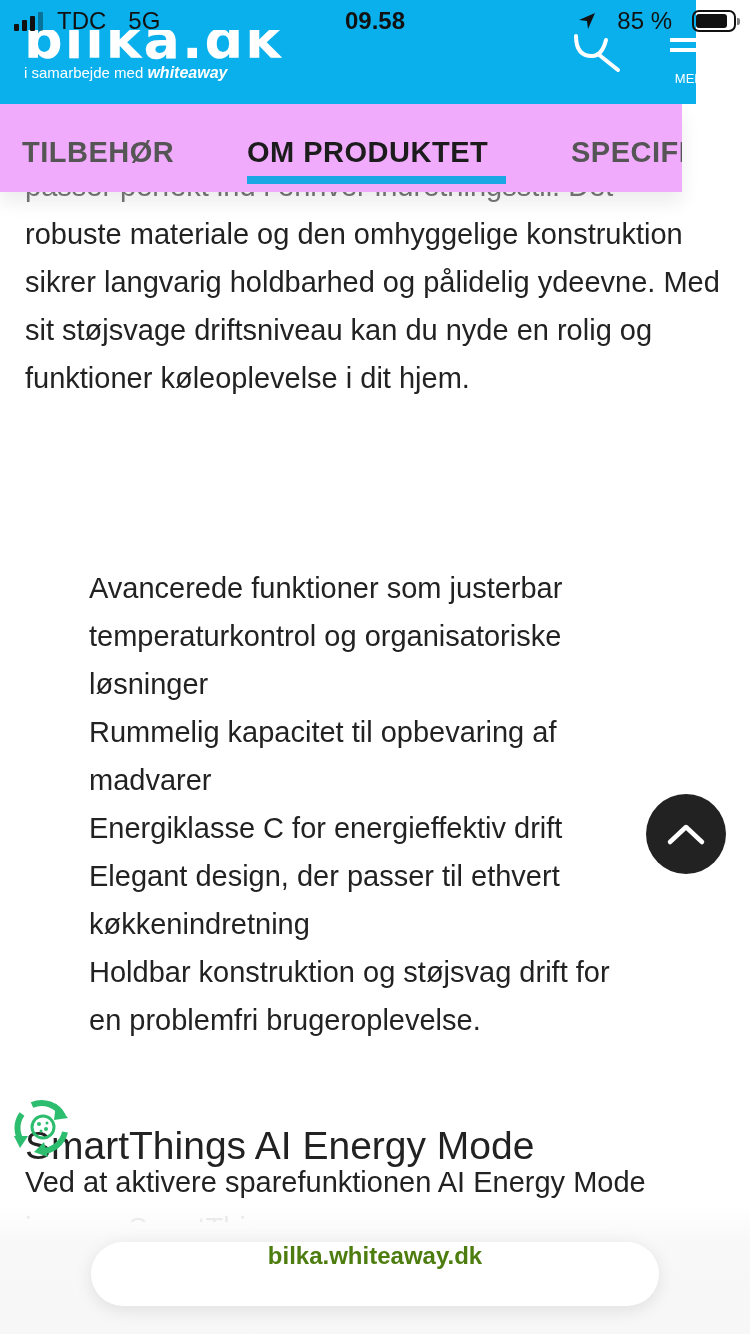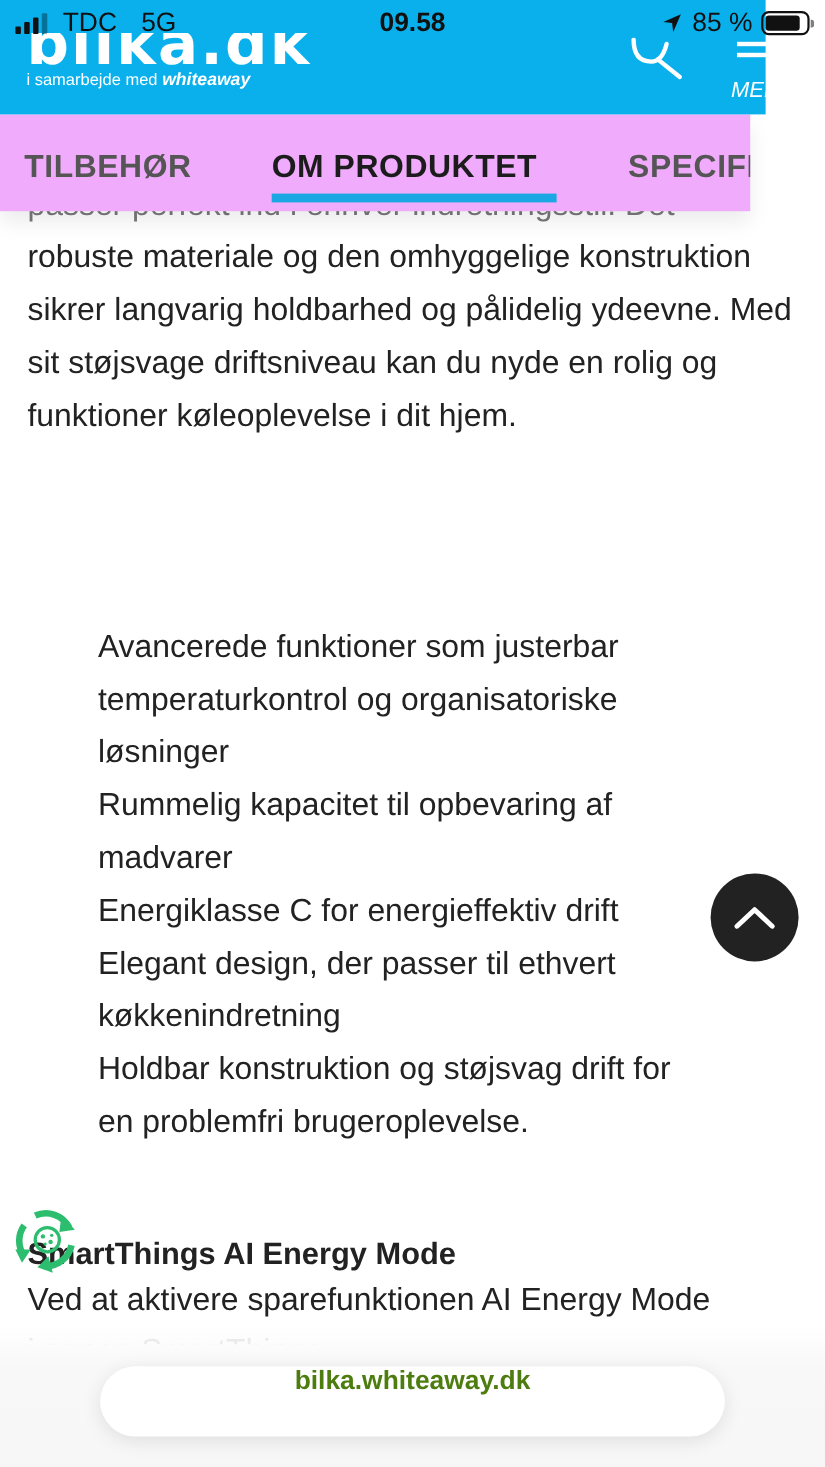--- a/index.html
+++ b/index.html
@@ -20,21 +20,21 @@
       position: absolute; left: 0; top: 0; width: 750px; height: 40px;
       color: #111; font-size: 24px; z-index: 6;
     }
     .status-left { position: absolute; left: 14px; top: 7px; display: flex; align-items: center; gap: 8px; }
     .signal { display: flex; align-items: flex-end; gap: 3px; height: 20px; }
     .signal span { display: block; width: 5px; background: #111; border-radius: 1px; }
     .signal span.dim { background: rgba(0,0,0,0.35); }
     .carrier { margin-left: 6px; }
     .network { margin-left: 14px; }
     .status-time { position: absolute; left: 0; right: 0; top: 7px; text-align: center; font-weight: bold; font-size: 24px; }
-    .status-right { position: absolute; right: 14px; top: 7px; display: flex; align-items: center; gap: 8px; }
+    .status-right { position: absolute; right: 14px; top: 7px; display: flex; align-items: center; gap: 20px; }
     .battery {
       position: relative; width: 44px; height: 22px; border: 2px solid #111; border-radius: 7px; padding: 2px;
     }
     .battery-fill { width: 85%; height: 100%; background: #111; border-radius: 3px; }
     .battery::after {
       content: ""; position: absolute; right: -6px; top: 6px; width: 3px; height: 7px; background: rgba(0,0,0,0.5); border-radius: 0 2px 2px 0;
     }
 
     .logo {
       position: absolute; left: 24px; top: 30px; width: 260px; height: 60px; overflow: hidden;
@@ -44,41 +44,41 @@
       letter-spacing: 2px; font-family: "DejaVu Sans", sans-serif;
     }
     .logo-sub {
       position: absolute; left: 0; top: 34px; font-size: 15px; color: #fff; white-space: nowrap;
     }
     .logo-sub b { font-style: italic; font-weight: 900; font-size: 16px; }
 
     .search-btn { position: absolute; left: 570px; top: 34px; width: 56px; height: 40px; }
     .menu-btn { position: absolute; left: 664px; top: 38px; width: 60px; height: 44px; color: #fff; text-align: center; }
     .menu-bars span { display: block; width: 48px; height: 4px; background: #fff; margin: 0 auto 6px; }
-    .menu-label { font-size: 20px; display: block; margin-top: 19px; font-style: italic; }
+    .menu-label { font-size: 13px; display: block; margin-top: 19px; }
 
     
     .tabs {
       position: absolute; left: 0; top: 104px; width: 682px; height: 88px; background: #f0abfc;
       z-index: 4; box-shadow: 0 10px 18px rgba(0,0,0,0.08);
       white-space: nowrap; overflow: hidden; text-align: center;
     }
     .tab {
       position: absolute; top: 32px; font-size: 29px; font-weight: bold; color: #555;
       font-family: "Liberation Sans", sans-serif; letter-spacing: 0.5px;
     }
     .tab.active { color: #1c1c1c; }
     .tab-underline { position: absolute; left: 247px; top: 72px; width: 259px; height: 8px; background: #1aa7e3; }
 
     
     .content { position: absolute; left: 25px; top: 162px; width: 705px; }
     .para { font-size: 29px; line-height: 48px; color: #222; }
     .para .faded { color: #777; }
     .features { position: absolute; left: 89px; top: 564px; width: 560px; font-size: 29px; line-height: 48px; color: #222; list-style: none; }
-    .section-title { position: absolute; left: 25px; top: 1124px; font-size: 28px; font-weight: bold; color: #222; }
+    .section-title { position: absolute; left: 25px; top: 1124px; font-size: 39px; font-weight: normal; color: #222; }
     .section-body { position: absolute; left: 25px; top: 1158px; font-size: 29px; line-height: 48px; color: #222; width: 710px; }
     .clip-row { position: absolute; left: 25px; top: 1212px; font-size: 29px; color: #bbb; height: 10px; overflow: hidden; width: 700px; }
 
     
     .scroll-top {
       position: absolute; left: 646px; top: 794px; width: 80px; height: 80px; border-radius: 50%;
       background: #222; z-index: 7; display: flex; align-items: center; justify-content: center;
     }
     .eco-badge { position: absolute; left: 12px; top: 1096px; width: 62px; height: 62px; z-index: 7; }
 

